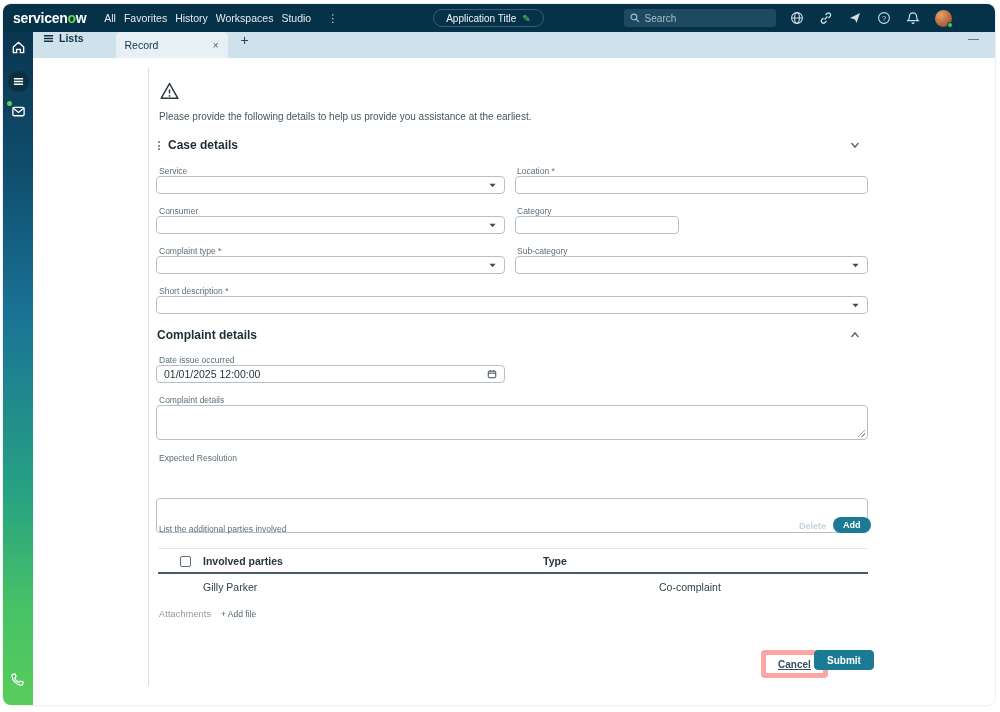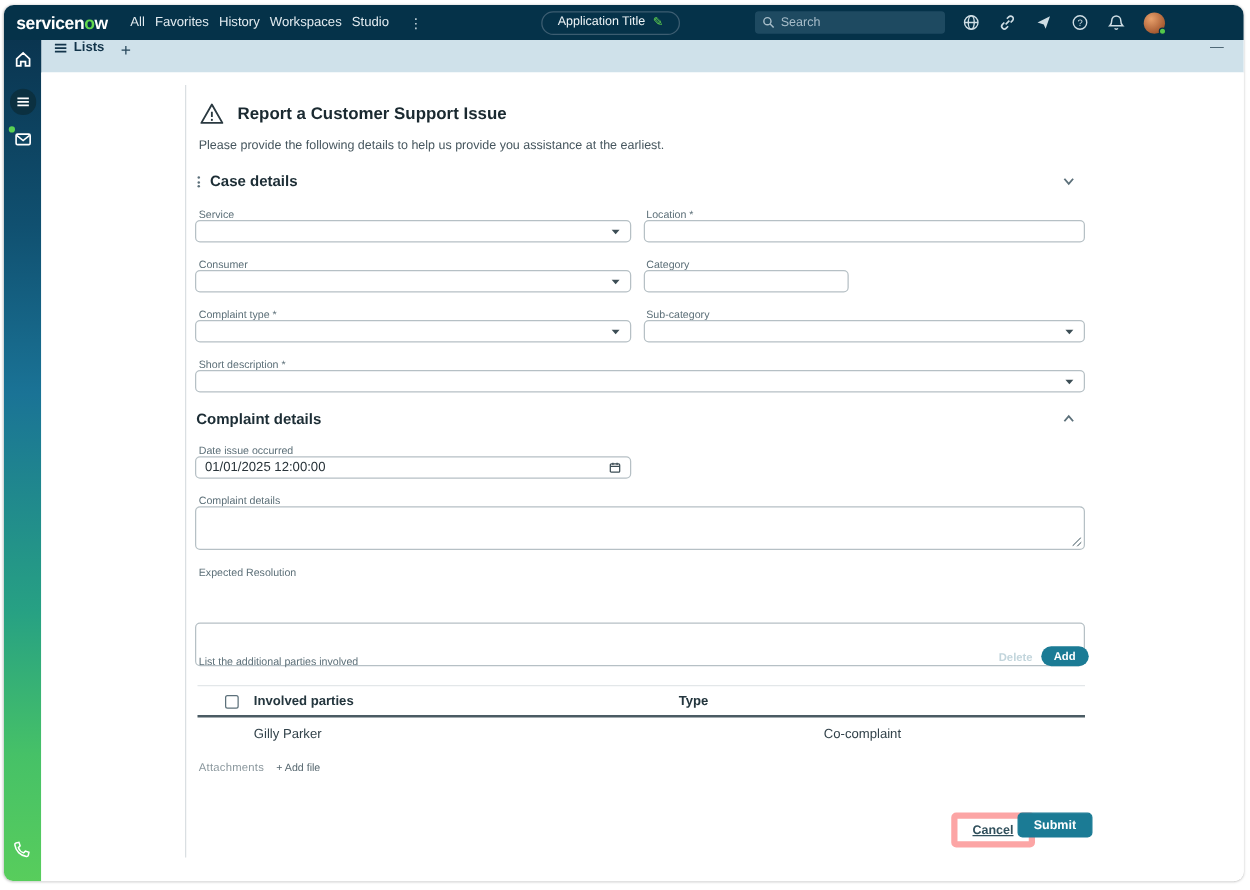--- a/index.html
+++ b/index.html
@@ -19,21 +19,21 @@
   .nav-items { display:flex; align-items:center; gap:8px; font-size:10.5px; }
   .nav-item { cursor:pointer; color:#e2ebf0; }
   .kebab { font-size:11px; margin-left:16px; cursor:pointer; color:#cfdde4; }
   .app-pill {
     margin-left:95px; border:1px solid #3c5d71; border-radius:11px;
     padding:2.5px 12px; font-size:10px; display:flex; align-items:flex-start; gap:6px;
     color:#eef4f7; white-space:nowrap;
   }
   .pencil { color:#62d84e; font-size:10px; }
   .search-box {
-    margin-left:60px; width:152px; height:18px; background:#1e4a61; border-radius:3px;
+    margin-left:80px; width:152px; height:18px; background:#1e4a61; border-radius:3px;
     display:flex; align-items:center; padding:0 6px; gap:5px;
   }
   .search-box input {
     background:transparent; border:none; outline:none; color:#cfdde4;
     font-size:10px; width:110px; font-family:"Liberation Sans", sans-serif;
   }
   .search-box input::placeholder { color:#a7bdc9; }
   .top-icons { display:flex; align-items:center; gap:15px; margin-left:14px; color:#cfdde4; }
   .tico { width:14px; height:14px; display:block; }
   .avatar { width:17px; height:17px; border-radius:50%;
@@ -182,33 +182,36 @@
 
       <div class="tabbar">
         <div class="lists-label">
           <svg style="width:11px;height:11px;" viewBox="0 0 12 12" stroke="#12344a" stroke-width="1.5">
               <line x1="1" y1="3" x2="11" y2="3"></line>
               <line x1="1" y1="6" x2="11" y2="6"></line>
               <line x1="1" y1="9" x2="11" y2="9"></line>
             </svg>
           <span>Lists</span>
         </div>
+        <div class="tab-record">
+          <span>Record</span>
+          <span class="tab-close">×</span>
+        </div>
         <span class="tab-plus">+</span>
         <span class="tab-min">—</span>
       </div>
 
       <div class="content">
         <div class="form-wrap">
 
           <svg class="abs" style="left:10px;top:13px;width:21px;height:21px;color:#2a3940;" viewBox="0 0 20 20" fill="none" stroke="currentColor" stroke-width="1.4">
               <path d="M10 2.5 L18 16.5 H2 Z" stroke-linejoin="round"></path>
               <line x1="10" y1="8" x2="10" y2="12"></line>
               <circle cx="10" cy="14.2" r="0.8" fill="currentColor" stroke="none"></circle>
             </svg>
-          <div class="abs form-title" style="left:41px;top:15px;">Report a Customer Support Issue</div>
           <div class="abs form-sub" style="left:10px;top:43px;">Please provide the following details to help us provide you assistance at the earliest.</div>
 
           <div class="abs dots" style="left:9px;top:73px;">
               <i></i>
               <i></i>
               <i></i>
             </div>
           <div class="abs sec-title" style="left:19px;top:70px;">Case details</div>
           <svg class="abs chev" style="left:700px;top:71px;" viewBox="0 0 12 12" fill="none" stroke="currentColor" stroke-width="1.5">
               <polyline points="2.5,4 6,8 9.5,4"></polyline>

